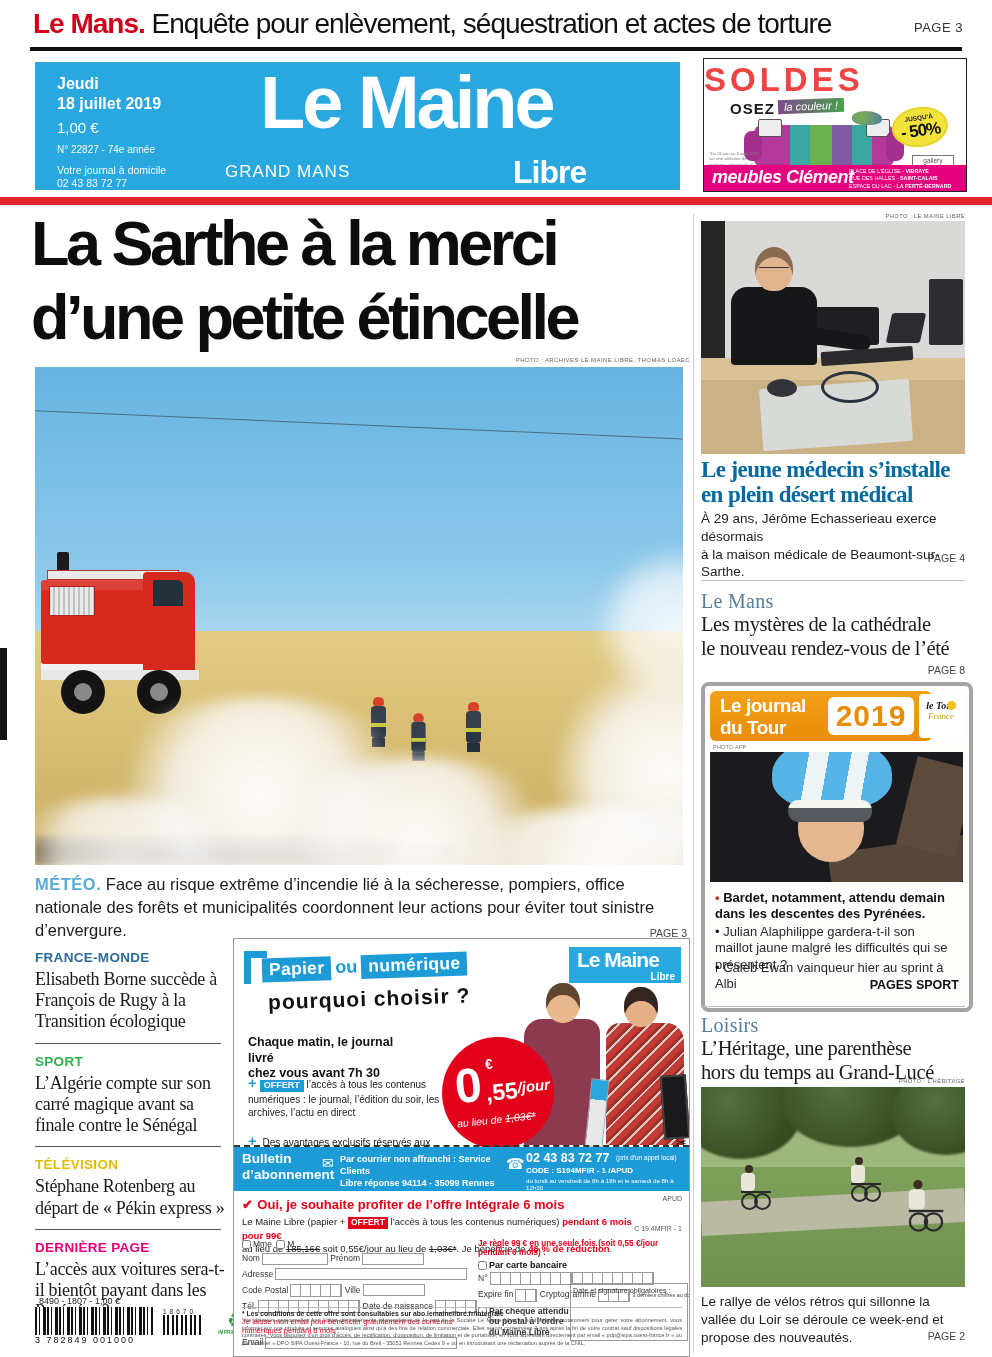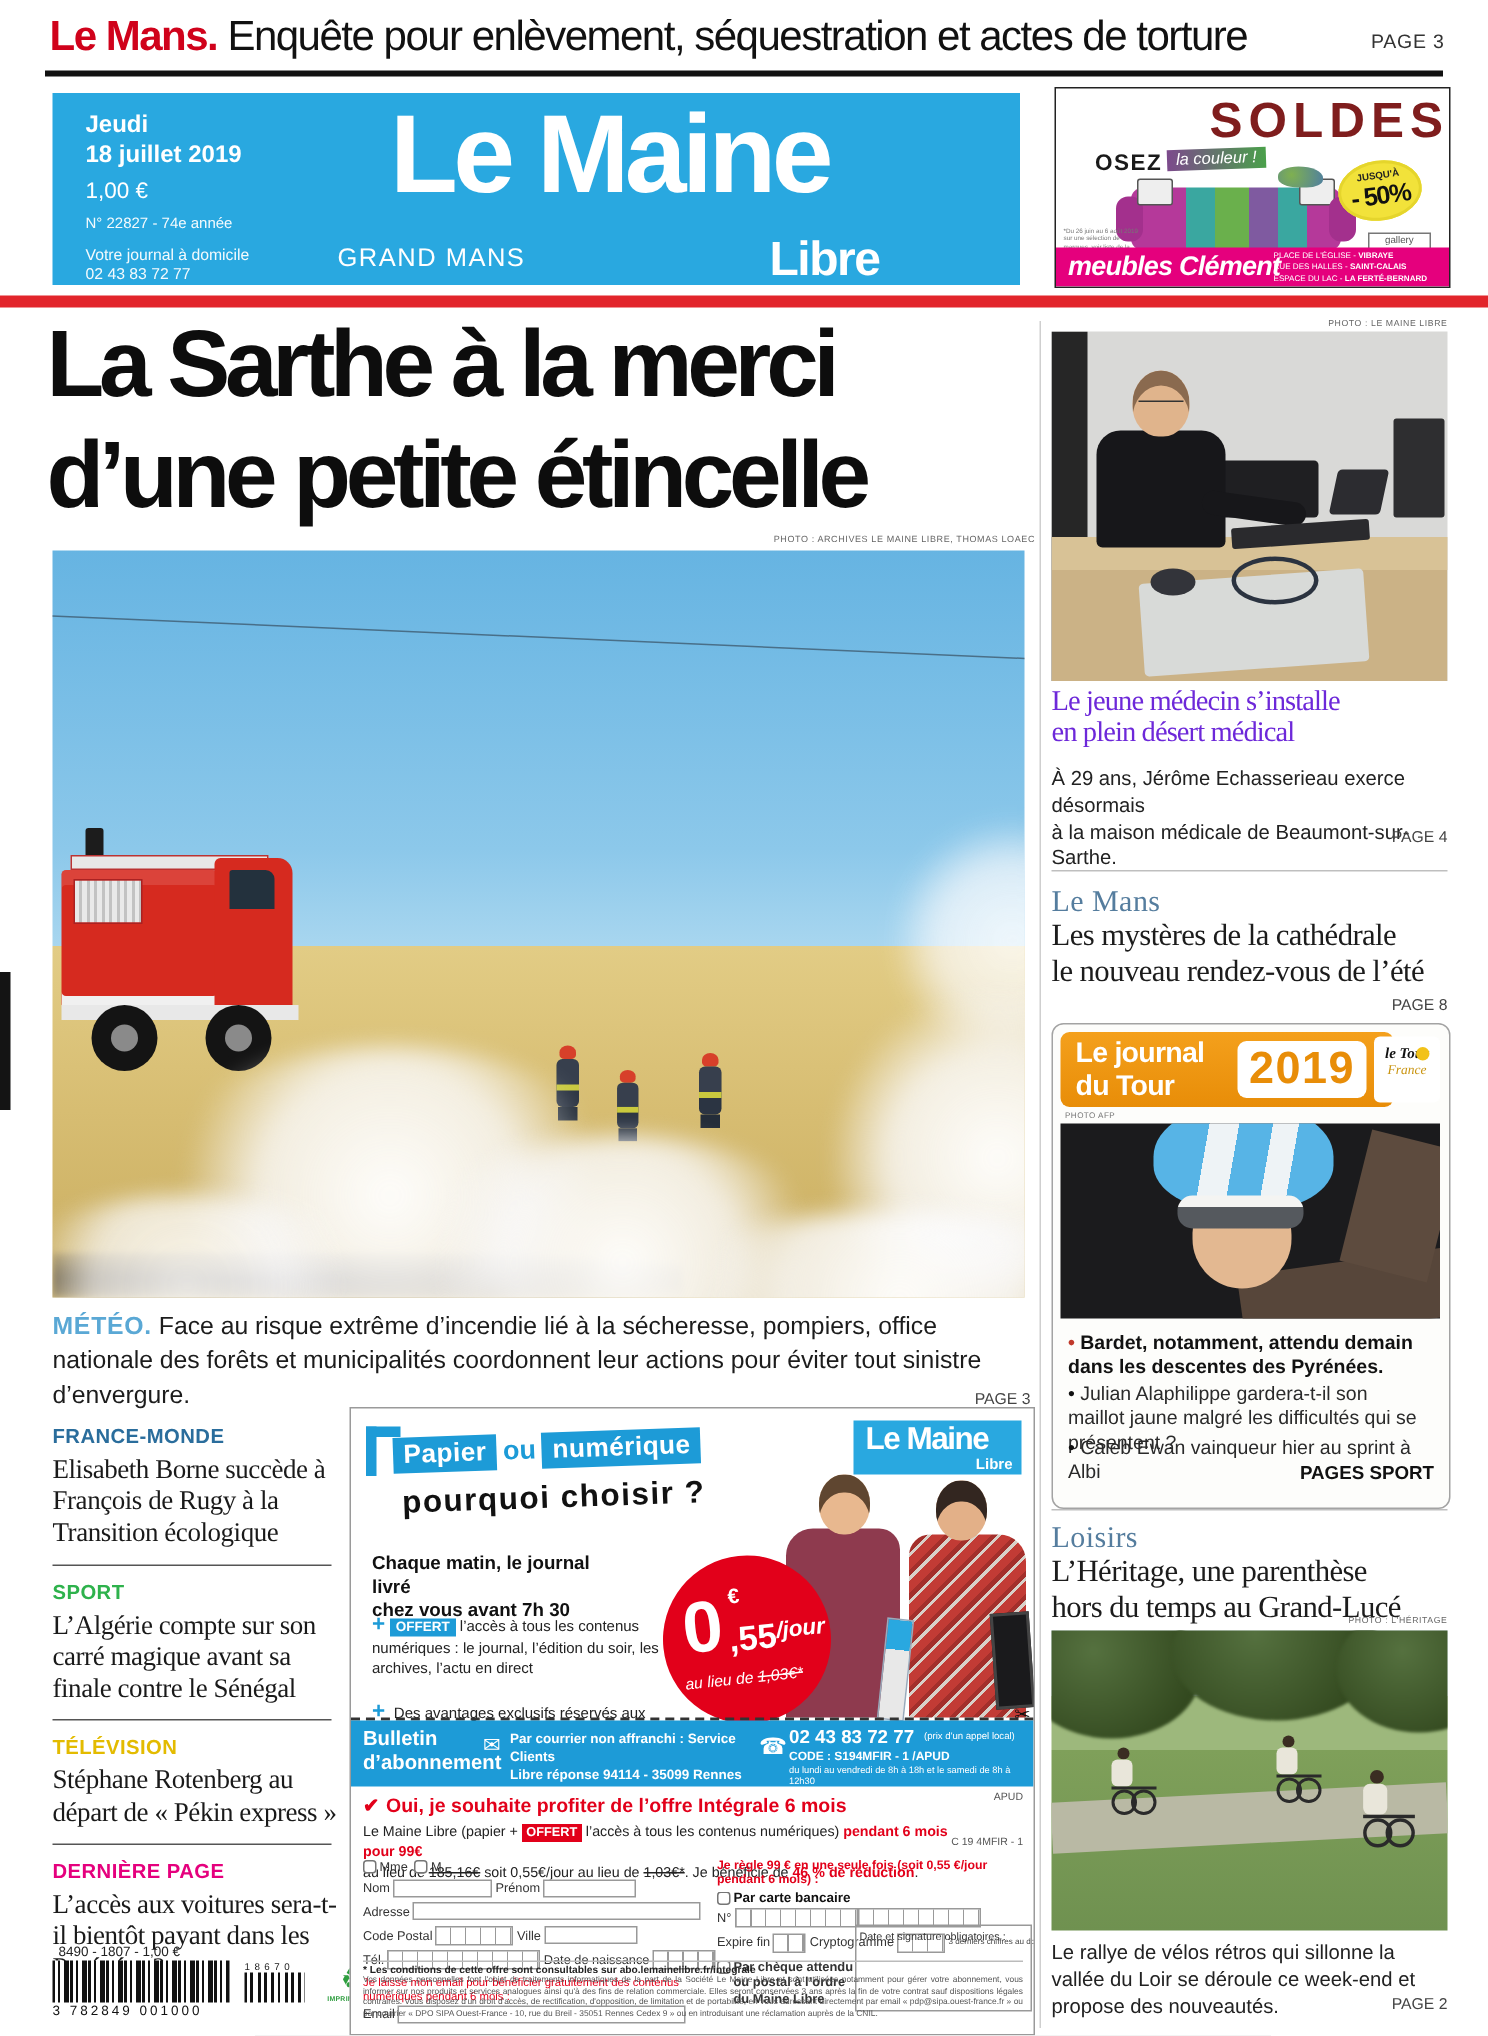--- a/index.html
+++ b/index.html
@@ -20,21 +20,21 @@
   .mh-price{font-size:15px;margin-top:5px}
   .mh-issue{font-size:10px;margin-top:6px;opacity:.95}
   .mh-dom{font-size:10.5px;margin-top:8px;opacity:.95}
   .mh-phone{font-size:10.5px;opacity:.95}
   .mh-logo-main{position:absolute;left:225px;top:-2px;font-size:74px;font-weight:bold;letter-spacing:-3px}
   .mh-logo-sub{position:absolute;left:478px;top:92px;font-size:32px;font-weight:bold;letter-spacing:-1px}
   .mh-edition{position:absolute;left:190px;top:100px;font-size:17px;letter-spacing:1px;font-weight:400}
 
   
   .soldes{position:absolute;left:703px;top:58px;width:262px;height:132px;background:#fff;border:1px solid #222;overflow:hidden}
-  .sl-title{position:absolute;left:0;right:0;top:2px;text-align:right;font-size:33px;font-weight:bold;letter-spacing:4px;color:#7f1d1d}
+  .sl-title{position:absolute;left:0;right:0;top:2px;text-align:left;font-size:33px;font-weight:bold;letter-spacing:4px;color:#ef4444}
   .sl-osez{position:absolute;left:26px;top:41px;font-size:15px;font-weight:bold;color:#1a1a1a;letter-spacing:1px}
   .sl-script{position:absolute;left:74px;top:40px;background:linear-gradient(90deg,#7c4a8c,#4aa04a);color:#fff;font-style:italic;font-size:11px;padding:1px 6px;transform:rotate(-2deg)}
   .sl-couch{position:absolute;left:50px;top:66px;width:140px;height:42px;border-radius:8px;background:linear-gradient(90deg,#b5399a 0 26%,#3aa7a0 26% 40%,#6ab04c 40% 56%,#7f5aa0 56% 70%,#3aa7a0 70% 84%,#b5399a 84% 100%)}
   .sl-couch:before{content:"";position:absolute;left:-10px;top:6px;width:18px;height:30px;border-radius:8px;background:#a3308d}
   .sl-couch:after{content:"";position:absolute;right:-10px;top:6px;width:18px;height:30px;border-radius:8px;background:#a3308d}
   .sl-pillow{position:absolute;width:22px;height:16px;background:#eee;border:1px solid #555;border-radius:2px;top:-6px}
   .sl-cham{position:absolute;left:148px;top:52px;width:30px;height:14px;border-radius:50% 60% 40% 50%;background:radial-gradient(circle at 30% 40%,#7fb050,#4f7fa0)}
   .sl-jus{position:absolute;right:18px;top:48px;width:56px;height:40px;background:#f2e23a;border-radius:50%;transform:rotate(-8deg);text-align:center;box-shadow:0 0 0 2px #e5d52c inset}
   .sl-jus .j1{display:block;font-size:6.5px;font-weight:bold;margin-top:7px;color:#222}
   .sl-jus .j2{display:block;font-size:17px;font-weight:bold;color:#111;letter-spacing:-1px}
@@ -99,36 +99,36 @@
   .dp-head{position:absolute;left:54px;top:26px;width:38px;height:44px;border-radius:50% 50% 46% 46%;background:#e0b48c;box-shadow:inset 0 10px 0 #8a6a4f}
   .dp-glass{position:absolute;left:58px;top:46px;width:30px;height:6px;border-top:1.5px solid #333}
   .dp-shirt{position:absolute;left:30px;top:66px;width:86px;height:78px;border-radius:16px 16px 4px 4px;background:#17171a}
   .dp-arm{position:absolute;left:100px;top:110px;width:70px;height:16px;border-radius:8px;background:#17171a;transform:rotate(8deg)}
   .dp-kbd{position:absolute;left:120px;top:128px;width:92px;height:14px;background:#2a2a2d;transform:rotate(-4deg);border-radius:2px}
   .dp-printer{position:absolute;left:112px;top:86px;width:66px;height:38px;background:#1f1f22;border-radius:3px}
   .dp-phone{position:absolute;left:188px;top:92px;width:34px;height:30px;background:#2c2c30;transform:skewX(-12deg);border-radius:3px}
   .dp-mon{position:absolute;left:228px;top:58px;width:34px;height:66px;background:#2e2e30;border-radius:2px}
   .dp-steth{position:absolute;left:120px;top:150px;width:52px;height:26px;border:3px solid #2b3340;border-radius:50%;background:transparent}
   .dp-cuff{position:absolute;left:66px;top:158px;width:30px;height:18px;border-radius:50%;background:#33343a}
-  .rc-h2{font-family:"Liberation Serif",serif;font-weight:normal;color:#6d28d9;font-size:19px;line-height:1.08;letter-spacing:-.6px}
+  .rc-h2{font-family:"Liberation Serif",serif;font-weight:bold;color:#0369a1;font-size:23px;line-height:1.08;letter-spacing:-.6px}
   .rc-doc-h{top:458px}
   .rc-sum{font-size:13.5px;line-height:1.32;color:#222}
   .rc-doc-sum{top:510px}
   .pageref{font-size:10.5px;color:#444;text-align:right}
   .rc-doc-page{top:552px}
   .rc-hr{height:1px;background:#bfbfbf}
   .hr1{top:580px}.hr2{top:1006px}
   .sect{font-family:"Liberation Serif",serif;font-size:20px;color:#557d9e;letter-spacing:.3px}
   .rc-lm-sect{top:590px}
   .serif-h{font-family:"Liberation Serif",serif;font-size:20.5px;line-height:1.18;color:#1c1c1c;letter-spacing:-.4px}
   .rc-lm-h{top:612px}
   .rc-lm-page{top:664px}
 
   
-  .tour-box{position:absolute;left:701px;top:682px;width:264px;height:322px;border:1px solid #a3a3a3;border-radius:8px;background:#fdfdfb}
+  .tour-box{position:absolute;left:701px;top:682px;width:264px;height:322px;border:4px solid #a3a3a3;border-radius:8px;background:#fdfdfb}
   .tour-banner{position:absolute;left:5px;top:5px;width:222px;height:50px;background:linear-gradient(180deg,#f4a01c,#e88d08);border-radius:6px}
   .tour-b1{position:absolute;left:10px;top:4px;color:#fff;font-weight:bold;font-size:19px;letter-spacing:-.5px}
   .tour-b2{position:absolute;left:10px;top:26px;color:#fff;font-weight:bold;font-size:19px;letter-spacing:-.5px}
   .tour-year{position:absolute;left:118px;top:6px;width:86px;height:38px;background:#fff;border-radius:6px;color:#e88d08;font-weight:bold;font-size:30px;text-align:center;line-height:38px;letter-spacing:1px}
   .tour-logo{position:absolute;right:6px;top:8px;width:44px;height:44px;background:#fff;border-radius:4px;font-family:"Liberation Serif",serif;font-style:italic;text-align:center;color:#111}
   .tour-logo .tl1{display:block;font-size:10px;font-weight:bold;margin-top:6px}
   .tour-logo .tl2{display:block;font-size:9px;color:#c99410}
   .tour-logo:after{content:"";position:absolute;right:7px;top:7px;width:9px;height:9px;border-radius:50%;background:#f2c218}
   .tour-credit{position:absolute;left:8px;top:58px;font-size:5.4px;color:#777;letter-spacing:.3px}
   .tour-photo{position:absolute;left:5px;top:66px;width:253px;height:130px;background:#1b1b1d;overflow:hidden}

